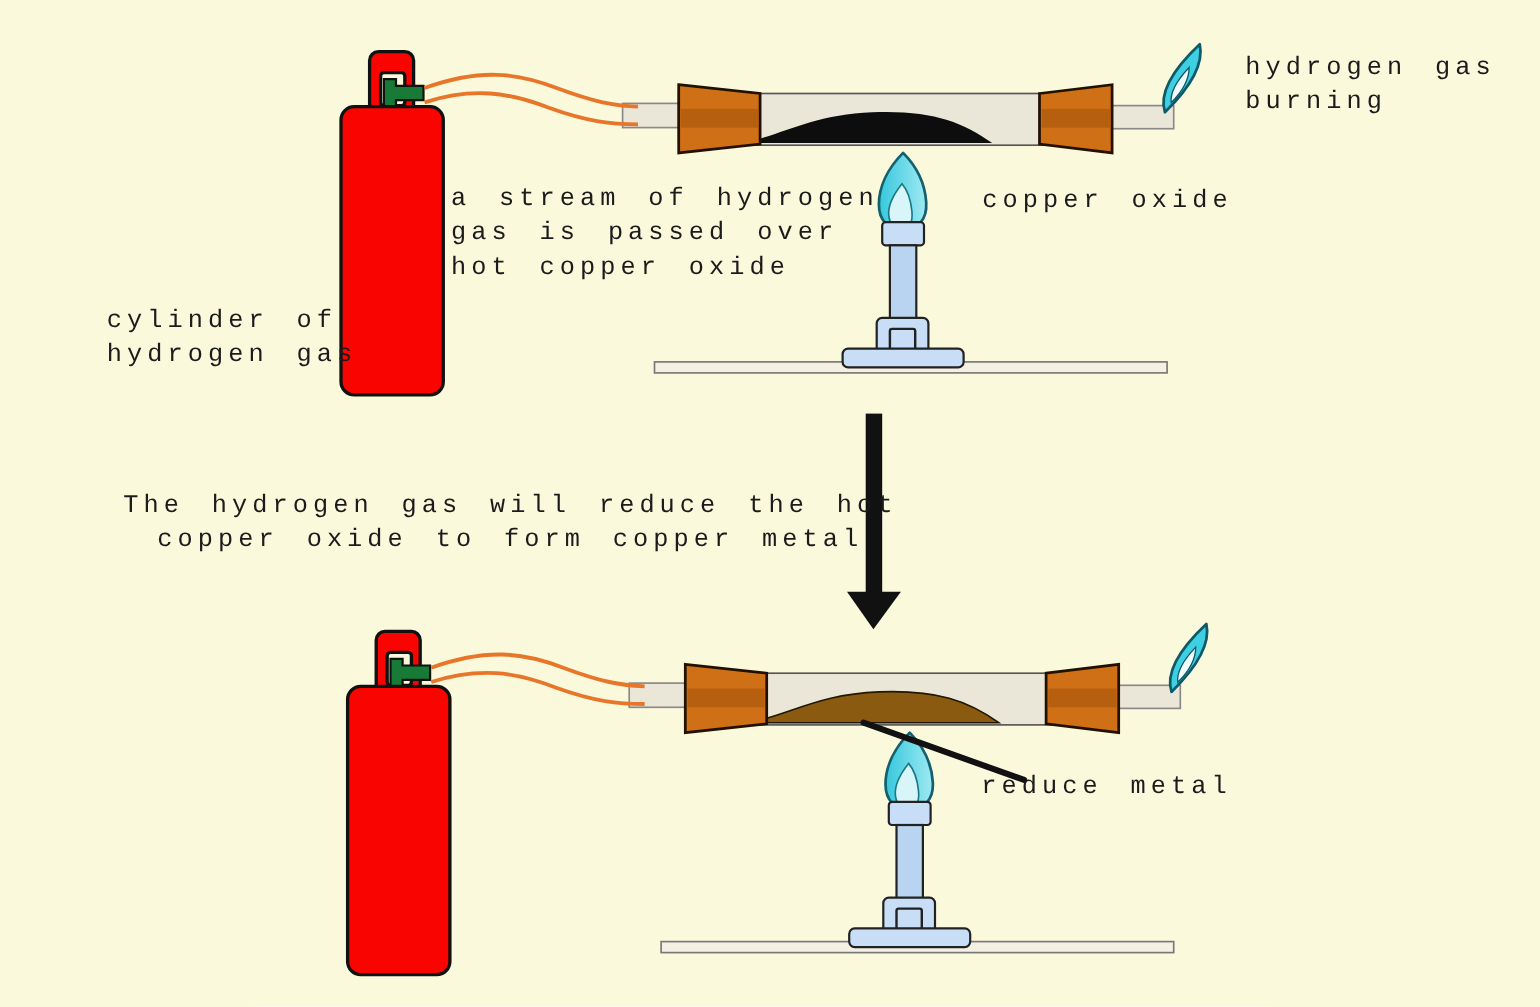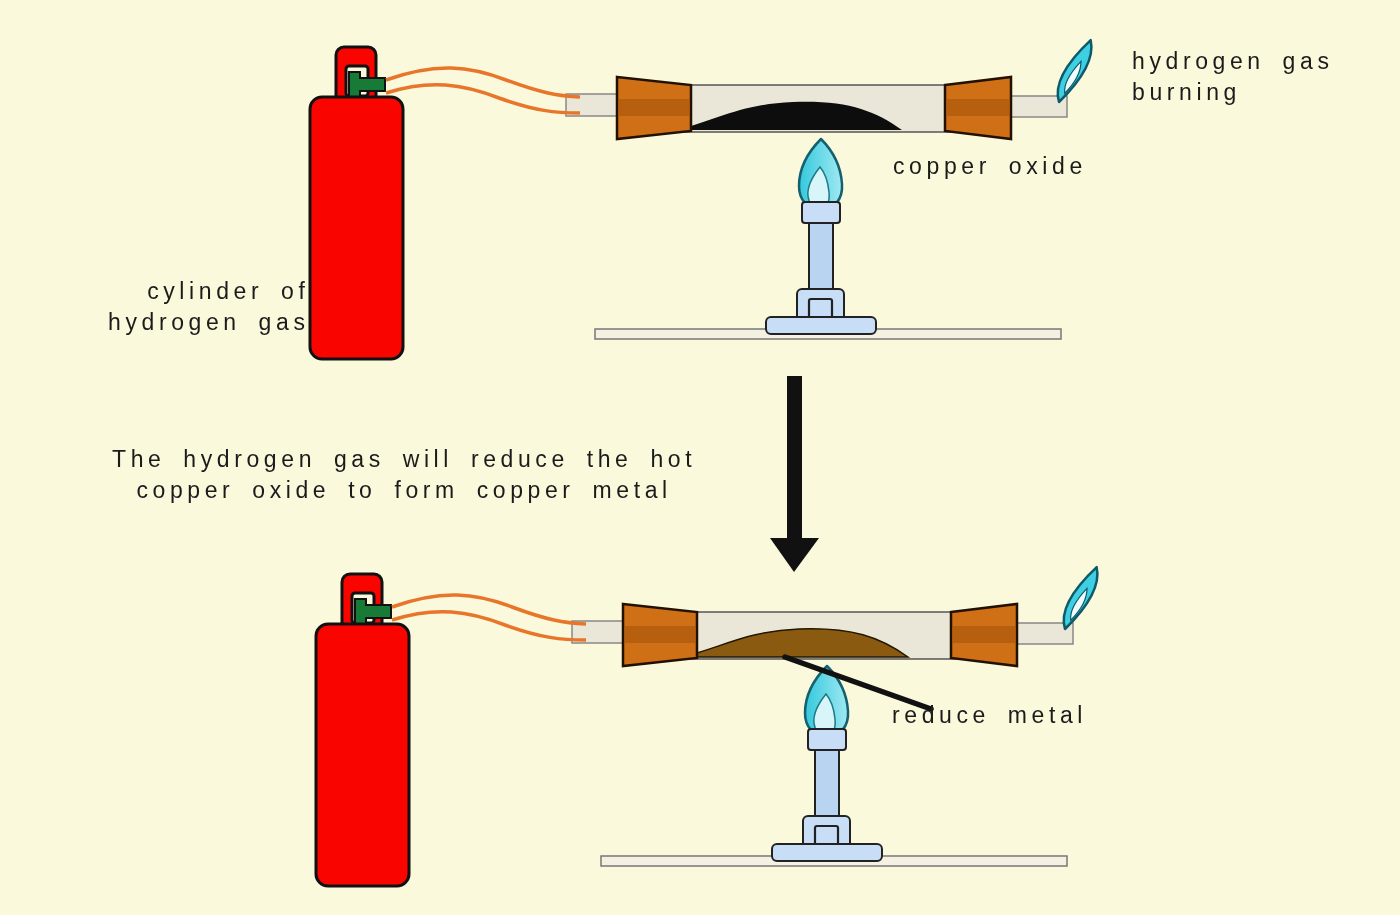--- a/index.html
+++ b/index.html
@@ -1,21 +1,21 @@
 <!DOCTYPE html>
 <html><head>
 <meta charset="utf-8">
 <style>
   html,body{margin:0;padding:0;}
   .stage{
     position:relative;
     width:1400px;height:915px;
     background:#FBF9DC;
     overflow:hidden;
-    font-family:Liberation Sans, sans-serif;
+    font-family:Liberation Mono, monospace;
   }
   .stage svg{position:absolute;left:0;top:0;}
   .label{
     position:absolute;
     font-size:23px;
     letter-spacing:0.2em;
     word-spacing:0.3em;
     line-height:1.36;
     color:#1b1b1b;
     white-space:pre-line;
@@ -124,24 +124,27 @@
     <path d="M386,80 C436,62 470,66 506,80 C541,93 558,96 580,97" fill="none" stroke-width="3.5" stroke="#E8762A"></path>
     <path d="M386,93 C430,79 463,84 499,98 C535,111 556,113 580,113" fill="none" stroke-width="3.5" stroke="#E8762A"></path>
 
     <path d="M779,130 L925,182" stroke-width="5.5" stroke-linecap="round" fill="none" stroke="#111111"></path>
   </g>
 </svg>
 
 <div class="label" style="left:1132px;top:46px;">hydrogen gas
 burning</div>
 
+<div class="label" style="left:410px;top:165px;">a stream of hydrogen
+gas is passed over
+hot copper oxide</div>
 
-<div class="label" style="left:893px;top:151px;">copper oxide</div>
+<div class="label" style="left:893px;top:167px;">copper oxide</div>
 
-<div class="label" style="left:108px;top:276px;text-align:right;">cylinder of
+<div class="label" style="left:97px;top:276px;">cylinder of
 hydrogen gas</div>
 
 <div class="label" style="left:112px;top:444px;text-align:center;">The hydrogen gas will reduce the hot
 copper oxide to form copper metal</div>
 
 <div class="label" style="left:892px;top:700px;">reduce metal</div>
 
 </div>
 
 </body></html>

